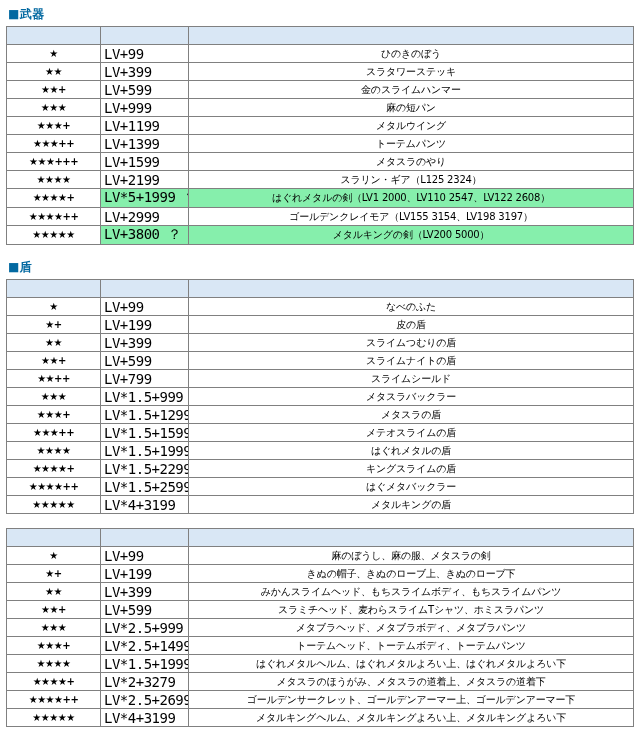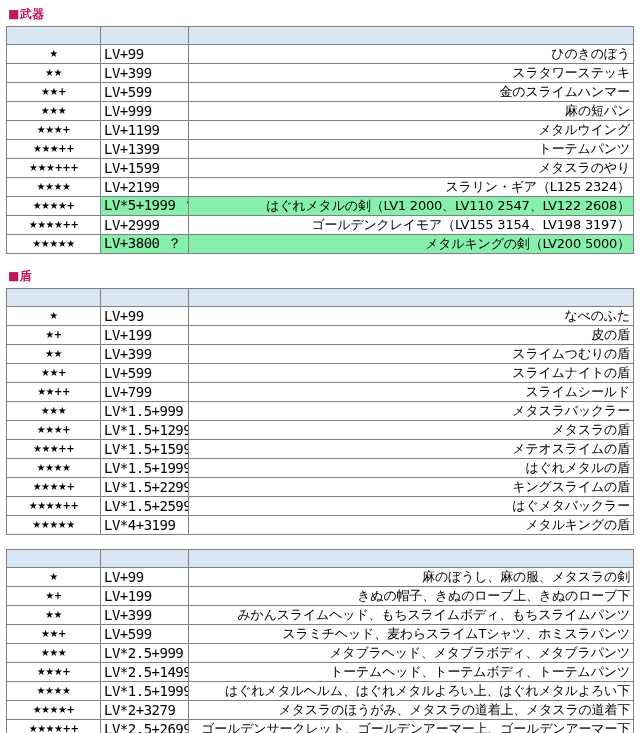--- a/index.html
+++ b/index.html
@@ -19,21 +19,21 @@
     padding: 6px 6px 0 6px;
     box-sizing: border-box;
     width: 640px;
   }
   .section {
     margin-bottom: 14px;
   }
   .section-title {
     font-size: 12px;
     font-weight: bold;
-    color: #be185d;
+    color: #0369a1;
     margin: 0 0 3px 2px;
     letter-spacing: 0.5px;
   }
   table.grid {
     border-collapse: collapse;
     width: 628px;
     table-layout: fixed;
     background: #ffffff;
   }
   table.grid td {
@@ -57,22 +57,22 @@
     letter-spacing: -0.5px;
   }
   .c-lv {
     width: 88px;
     text-align: left;
     font-size: 14px;
     font-family: "DejaVu Sans Mono", "Liberation Mono", monospace;
     letter-spacing: -0.5px;
   }
   .c-name {
-    text-align: right;
-    font-size: 13px;
+    text-align: center;
+    font-size: 10px;
     letter-spacing: -0.2px;
     margin-left: 9px;
   }
   .hl {
     background: #86efac;
   }
   .stars {
     font-size: 10px;
     line-height: 1;
   }

